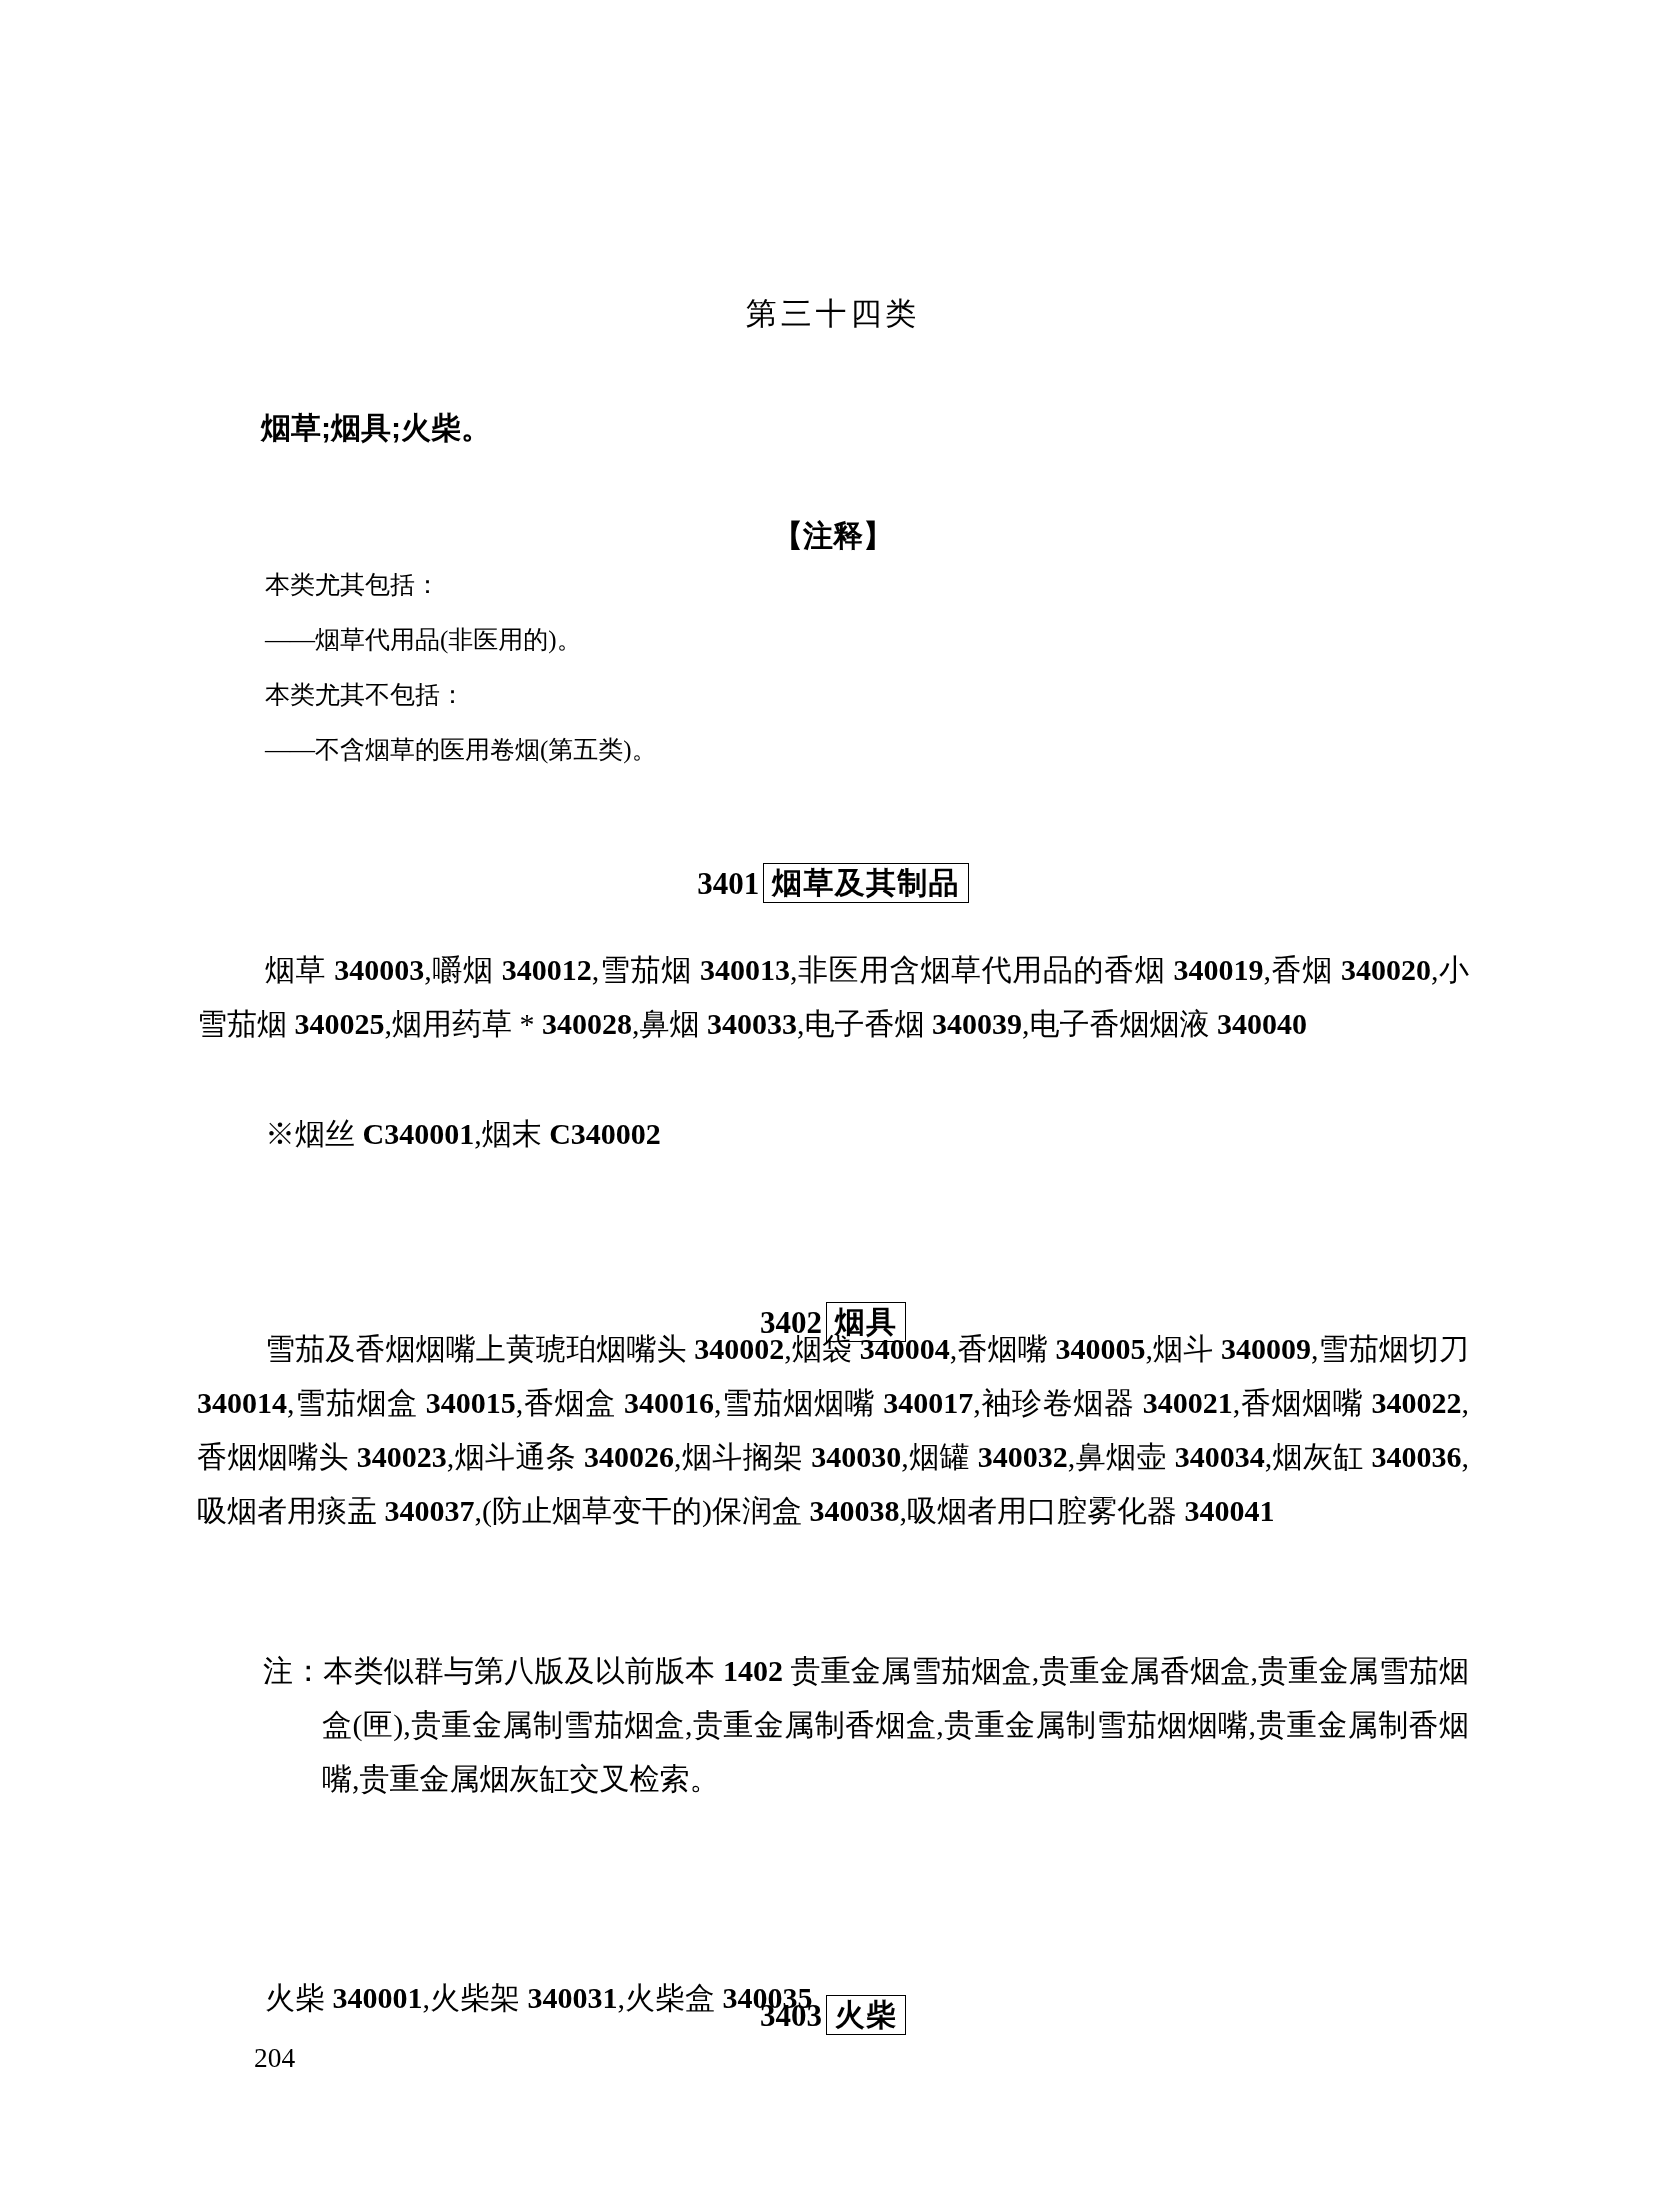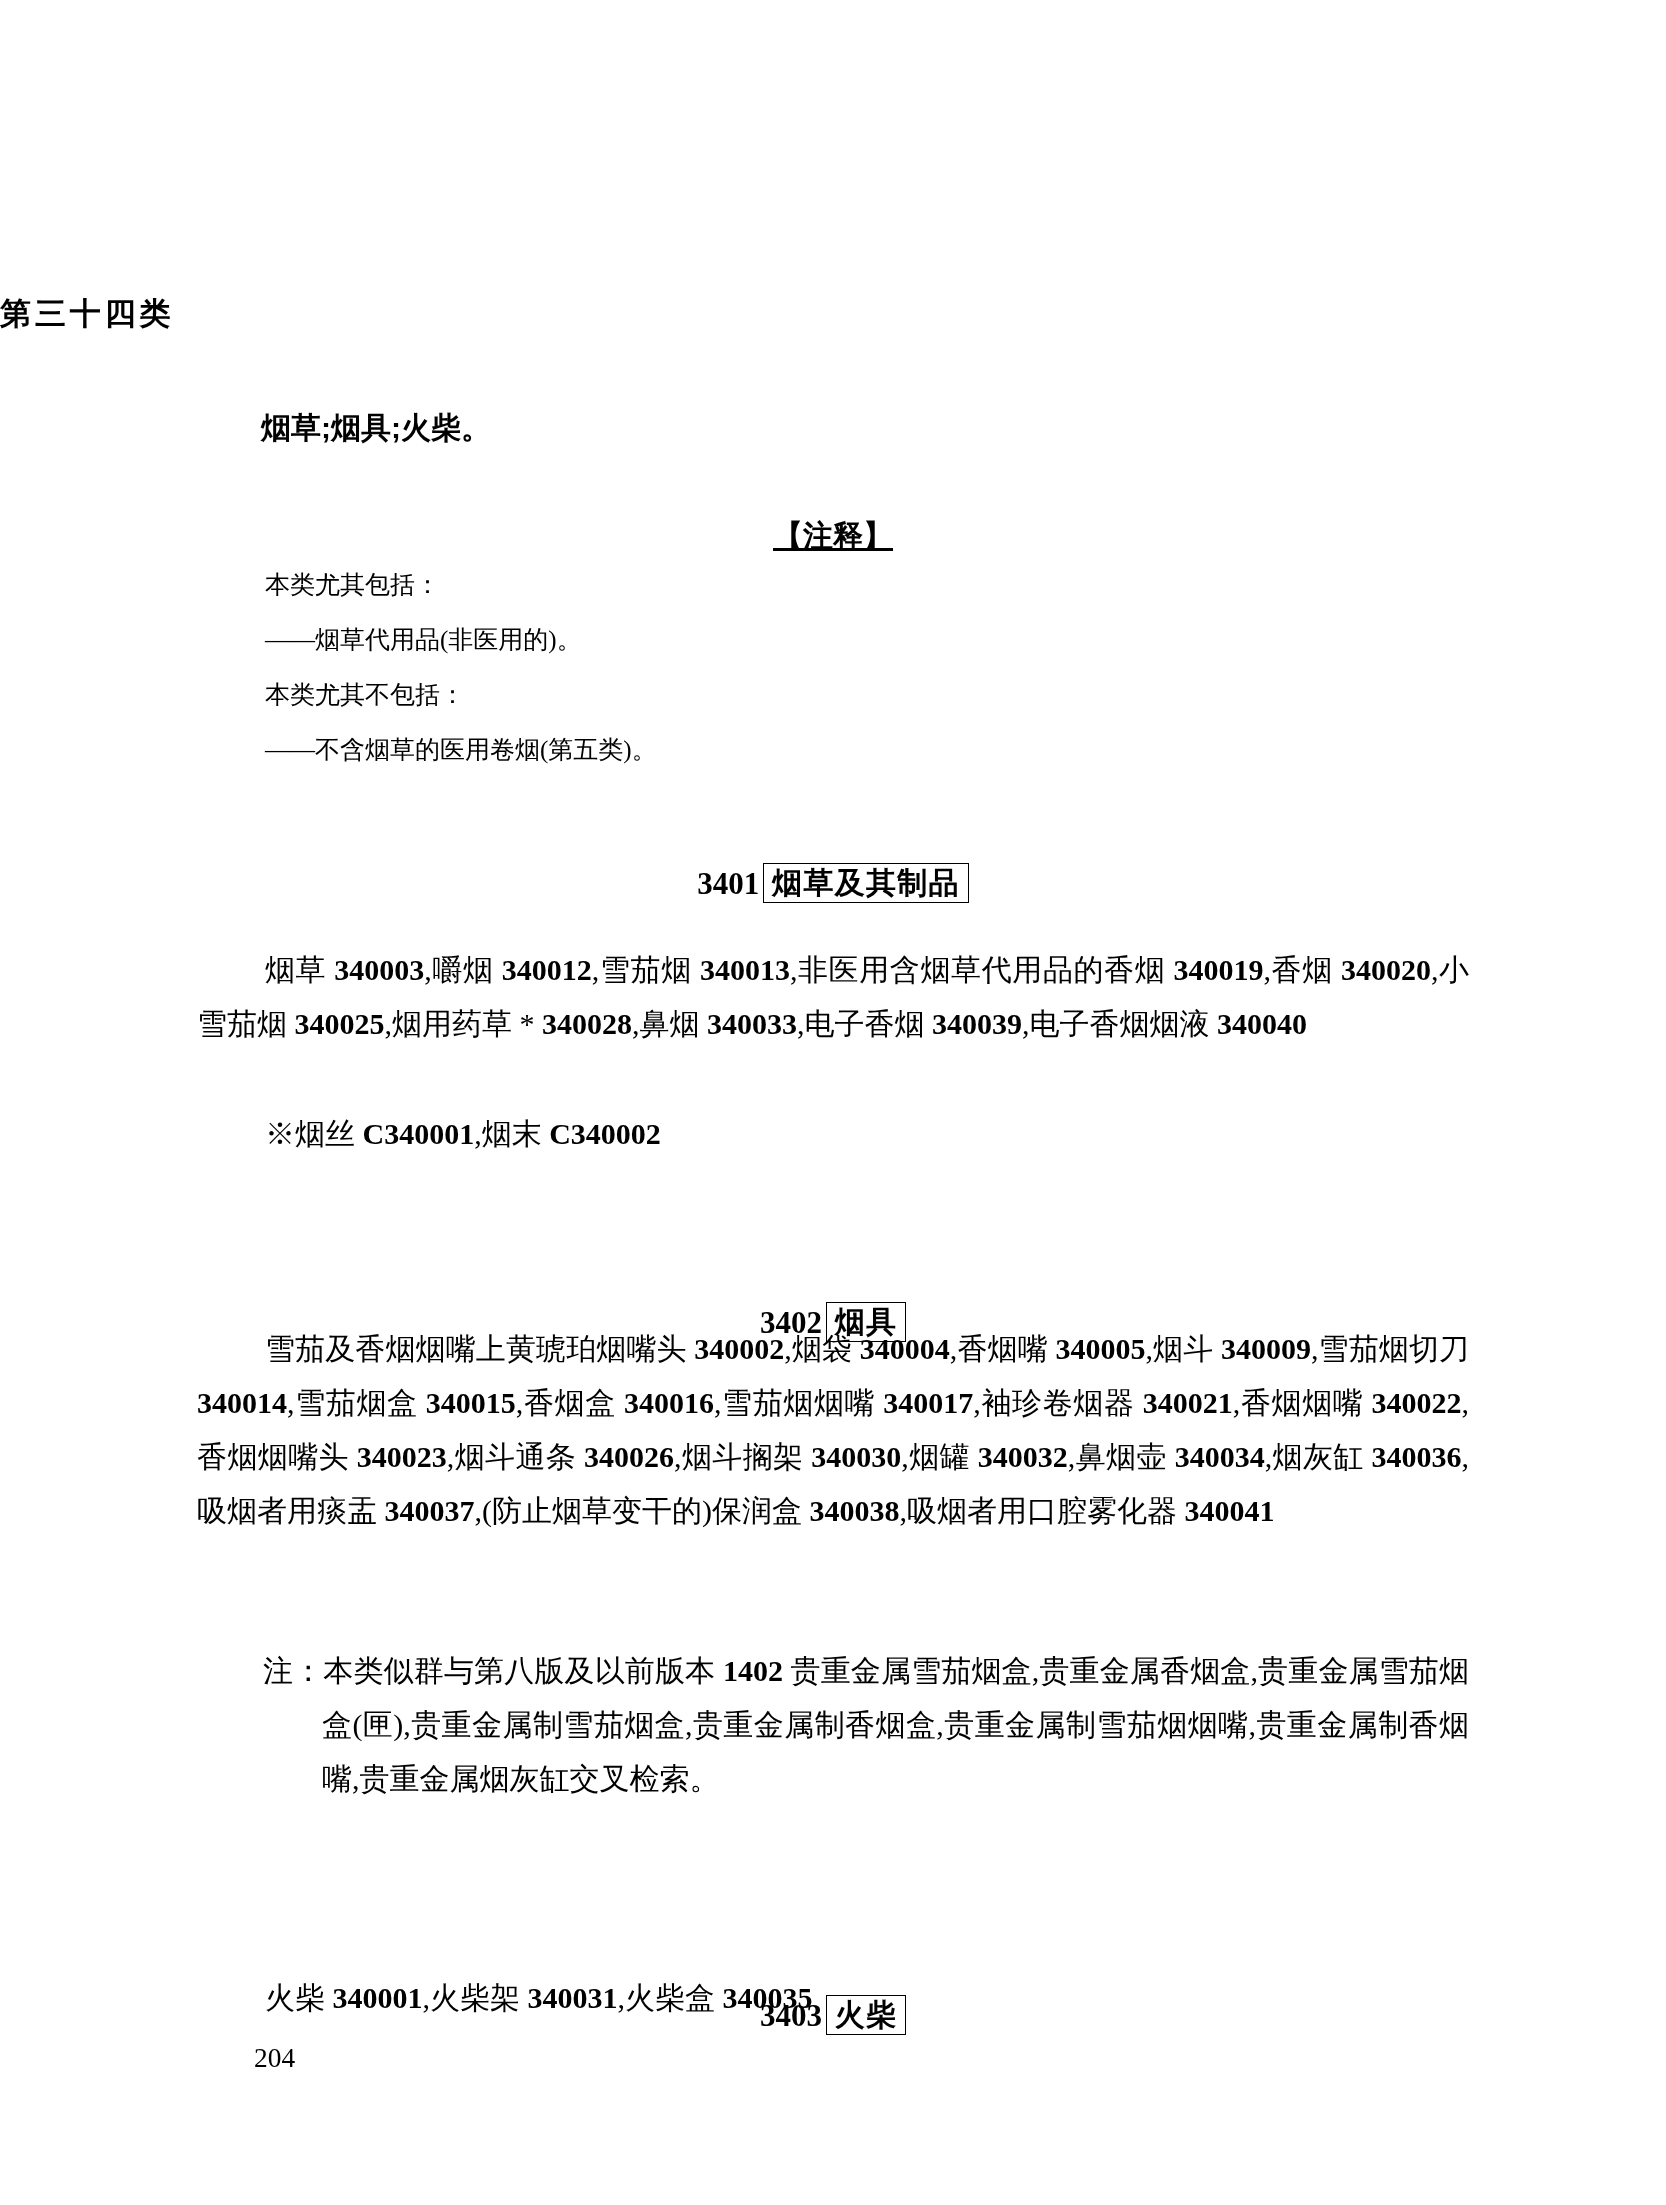--- a/index.html
+++ b/index.html
@@ -17,22 +17,23 @@
     font-family: "Liberation Serif", "DejaVu Serif", serif;
     overflow: hidden;
   }
 
   
   .doc-title {
     position: absolute;
     top: 295px;
     left: 0;
     width: 100%;
+    text-align: center;
     font-family: "Liberation Sans", "DejaVu Sans", sans-serif;
-    font-weight: bold;
+    font-weight: normal;
     font-size: 31px;
     letter-spacing: 3.9px;
     line-height: 37px;
   }
   .class-desc {
     position: absolute;
     top: 409px;
     left: 261px;
     font-family: "Liberation Sans", "DejaVu Sans", sans-serif;
     font-weight: bold;
@@ -42,21 +43,20 @@
   .annotation-header {
     position: absolute;
     top: 517px;
     left: 0;
     width: 100%;
     text-align: center;
     font-family: "Liberation Sans", "DejaVu Sans", sans-serif;
     font-weight: bold;
     font-size: 30px;
     line-height: 37px;
-    text-decoration: underline;
   }
   .annotation-lines {
     position: absolute;
     top: 557px;
     left: 265px;
     right: 197px;
     font-size: 25px;
     line-height: 55px;
   }
 

